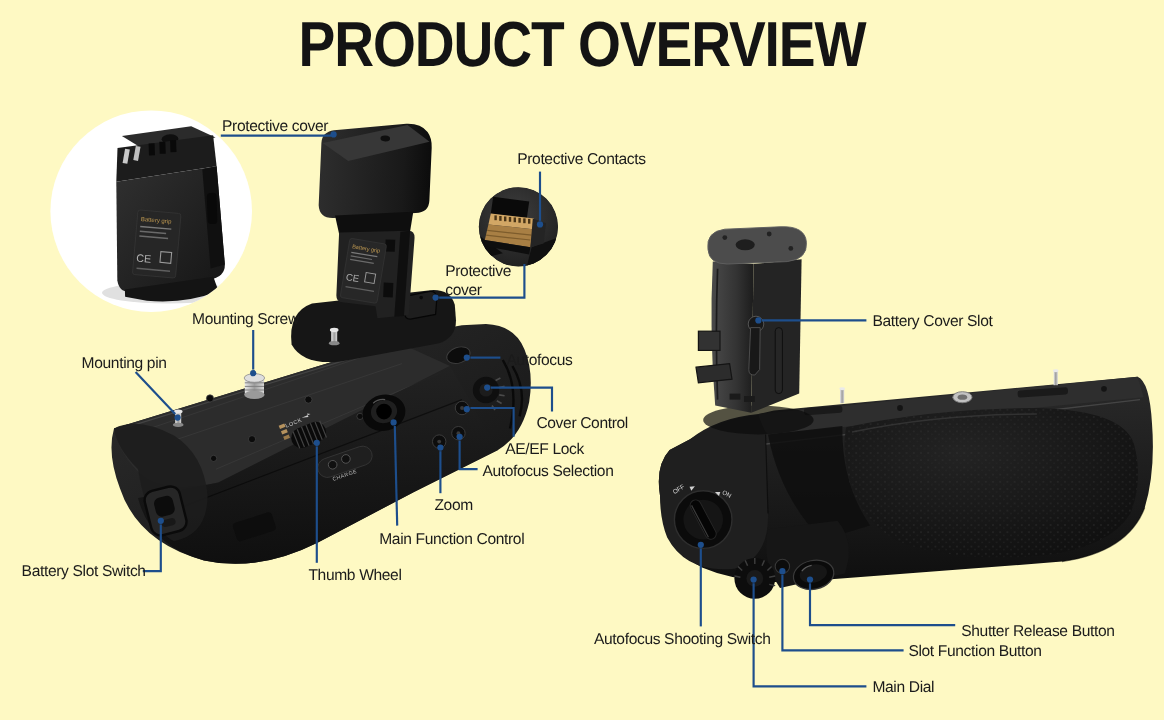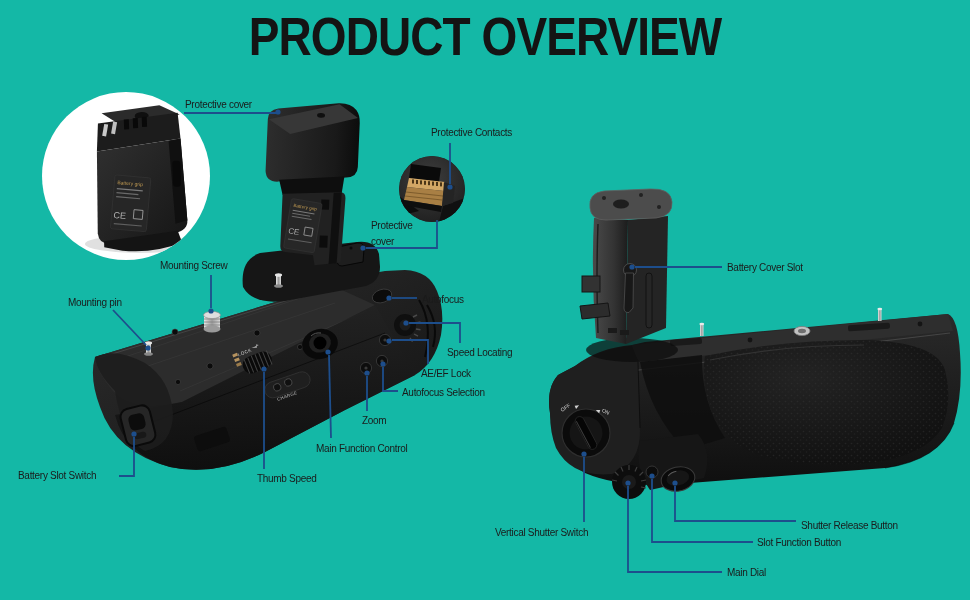--- a/index.html
+++ b/index.html
@@ -1,28 +1,28 @@
 <!DOCTYPE html>
 <html><head>
 <meta charset="utf-8">
 <style>
   html,body{margin:0;padding:0;background:#ededee;}
-  .stage{position:relative;width:970px;height:600px;background:#14b8a6;overflow:hidden;
+  .stage{position:relative;width:970px;height:600px;background:#fef9c3;overflow:hidden;
          font-family:"Liberation Sans",sans-serif;}
   .title{position:absolute;top:6px;left:0;width:970px;text-align:center;
          font-size:50px;font-weight:800;color:#141414;letter-spacing:-1px;
          transform:scale(.92,1.06);transform-origin:center top;white-space:nowrap;}
   .art{position:absolute;}
   .inset{position:absolute;border-radius:50%;overflow:hidden;}
   .inset-white{left:42px;top:92px;width:168px;height:168px;background:#ffffff;}
   .inset-dark{left:399px;top:156px;width:66px;height:66px;background:#242424;}
   .leaders{position:absolute;left:0;top:0;width:970px;height:600px;pointer-events:none;}
   .leaders polyline,.leaders line{fill:none;stroke:#1d4e8c;stroke-width:1.8px;}
   .leaders circle{fill:#1d4e8c;stroke:none;}
-  .co{position:absolute;font-size:10px;letter-spacing:-.3px;color:#1b1b1b;
+  .co{position:absolute;font-size:13px;letter-spacing:-.3px;color:#1b1b1b;
       white-space:nowrap;line-height:16px;}
   .co.wrap{white-space:normal;width:64px;}
   svg text{font-family:"Liberation Sans",sans-serif;}
 </style>
 </head>
 <body>
 
 <div class="stage">
 
   <div class="title">PRODUCT OVERVIEW</div>
@@ -437,26 +437,26 @@
         <circle cx="628" cy="483" r="2.6"></circle>
       </g>
   </svg>
 
   <div class="co" style="left:185px;top:97px">Protective cover</div>
   <div class="co" style="left:431px;top:125px">Protective Contacts</div>
   <div class="co wrap" style="left:371px;top:218px">Protective cover</div>
   <div class="co" style="left:160px;top:258px">Mounting Screw</div>
   <div class="co" style="left:68px;top:295px">Mounting pin</div>
   <div class="co" style="left:422px;top:292px">Autofocus</div>
-  <div class="co" style="left:447px;top:345px">Speed Locating</div>
+  <div class="co" style="left:447px;top:345px">Cover Control</div>
   <div class="co" style="left:421px;top:366px">AE/EF Lock</div>
   <div class="co" style="left:402px;top:385px">Autofocus Selection</div>
   <div class="co" style="left:362px;top:413px">Zoom</div>
   <div class="co" style="left:316px;top:441px">Main Function Control</div>
-  <div class="co" style="left:257px;top:471px">Thumb Speed</div>
+  <div class="co" style="left:257px;top:471px">Thumb Wheel</div>
   <div class="co" style="left:18px;top:468px">Battery Slot Switch</div>
   <div class="co" style="left:727px;top:260px">Battery Cover Slot</div>
-  <div class="co" style="left:495px;top:525px">Vertical Shutter Switch</div>
+  <div class="co" style="left:495px;top:525px">Autofocus Shooting Switch</div>
   <div class="co" style="left:801px;top:518px">Shutter Release Button</div>
   <div class="co" style="left:757px;top:535px">Slot Function Button</div>
   <div class="co" style="left:727px;top:565px">Main Dial</div>
 
 </div>
 
 </body></html>

